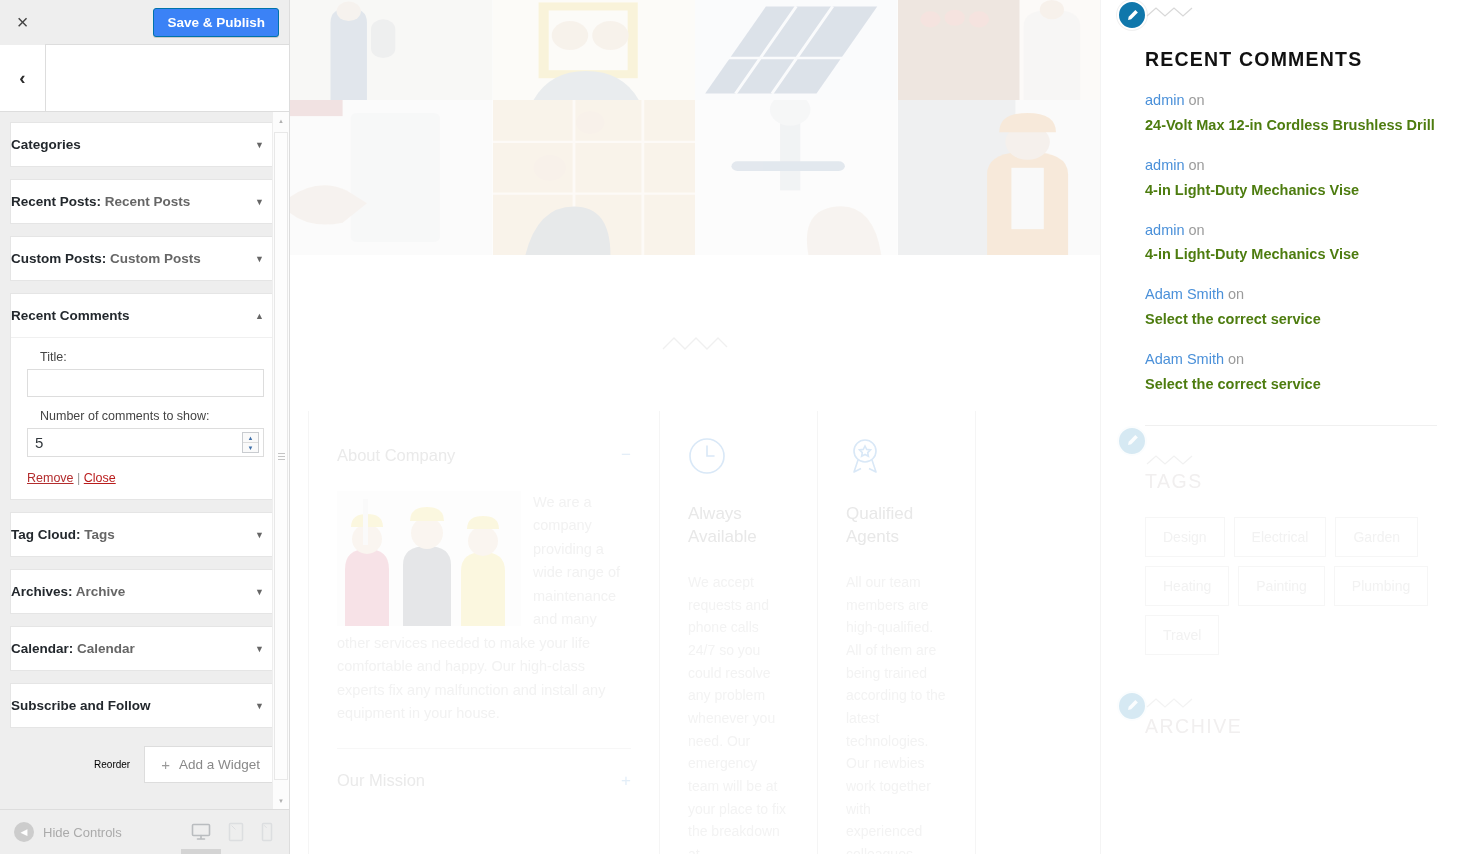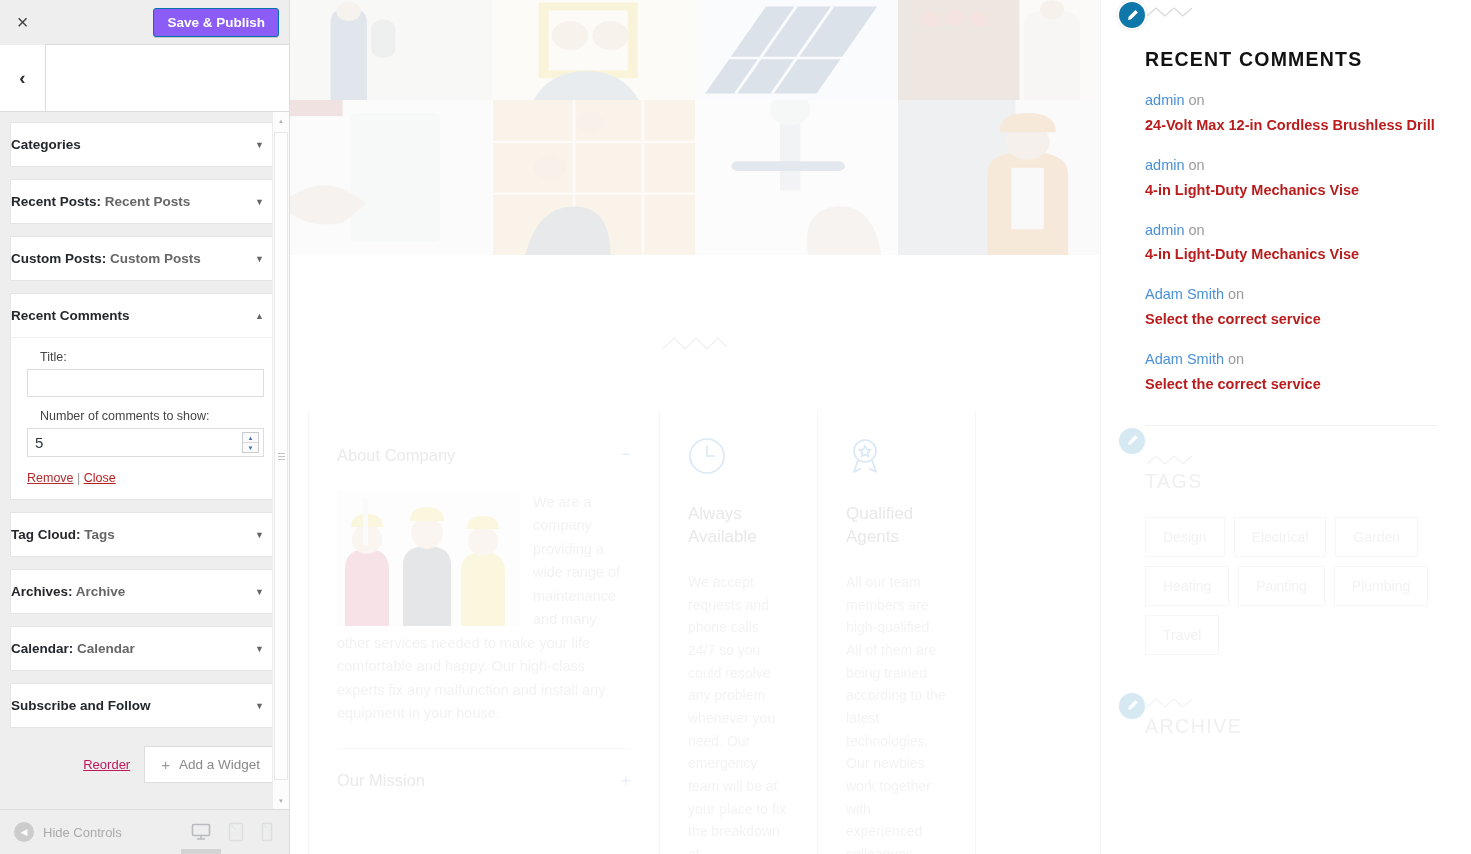--- a/index.html
+++ b/index.html
@@ -20,21 +20,21 @@
     height: 45px; background: #eee; border-bottom: 1px solid #ddd;
     display: flex; align-items: center; justify-content: space-between;
     padding: 0 10px 0 0; flex: none;
   }
   .close-btn {
     width: 45px; height: 45px; display: flex; align-items: center;
     justify-content: center; background: #eee; border: none;
     cursor: pointer; font-size: 20px; color: #444; line-height: 1;
   }
   .save-btn {
-    background: #8b5cf6; color: #fff; border: 1px solid #0073aa;
+    background: #3b82f6; color: #fff; border: 1px solid #0073aa;
     border-radius: 3px; padding: 6px 13px; font-size: 13.5px;
     font-weight: bold; cursor: pointer;
     font-family: "Liberation Sans", sans-serif;
     box-shadow: 0 1px 0 rgba(0,0,0,0.15);
   }
 
   .cust-header {
     height: 67px; background: #fff; border-bottom: 1px solid #ddd;
     display: flex; align-items: center; flex: none;
   }
@@ -87,21 +87,21 @@
   }
   .spin-up { border-bottom: 1px solid #dcdcdc; }
   .widget-actions { margin-top: 14px; font-size: 12.5px; color: #999; }
   .link-remove { color: #b32d2e; text-decoration: underline; cursor: pointer; }
   .link-close { color: #b91c1c; text-decoration: underline; cursor: pointer; text-align: right; }
 
   .widget-footer {
     display: flex; align-items: center; justify-content: flex-end;
     gap: 14px; padding: 6px 2px 14px 0;
   }
-  .reorder-link { font-size: 13px; color: #be185d; text-decoration: underline; cursor: pointer; }
+  .reorder-link { font-size: 10px; color: #000000; cursor: pointer; }
   .add-widget-btn {
     background: #fff; border: 1px solid #ddd; color: #888;
     font-size: 13.5px; padding: 9px 16px; display: flex;
     align-items: center; gap: 9px; cursor: pointer;
     font-family: "Liberation Sans", sans-serif;
   }
   .plus-ico { font-size: 15px; color: #999; }
 
   
   .scrollbar {
@@ -192,21 +192,21 @@
   .aw-zig { position: absolute; left: 44px; top: 4px; }
   .aw-title {
     font-size: 19.5px; letter-spacing: 1.2px; font-weight: bold;
     color: #111; padding-top: 22px;
   }
   .aw-title.faded { color: #f1efef; font-weight: 400; letter-spacing: 1.5px; }
   .cmt { margin-top: 19px; }
   .cmt-meta { font-size: 14.5px; line-height: 1.5; }
   .cmt-author { color: #4a90d9; }
   .cmt-on { color: #9b9b9b; }
-  .cmt-post { font-size: 14.5px; font-weight: bold; color: #b91c1c; line-height: 1.45; margin-top: 3px; }
+  .cmt-post { font-size: 14.5px; font-weight: bold; color: #4d7c0f; line-height: 1.45; margin-top: 3px; }
   .aw-rule { border-top: 1px solid #f0f0f0; margin: 30px 0 0; }
   .tags { display: flex; flex-wrap: wrap; gap: 9px; margin-top: 24px; }
   .tag {
     border: 1px solid #f6f6f6; padding: 11px 17px; font-size: 14px;
     color: #f2f2f2; cursor: pointer;
   }
 </style>
 </head>
 <body>
 

